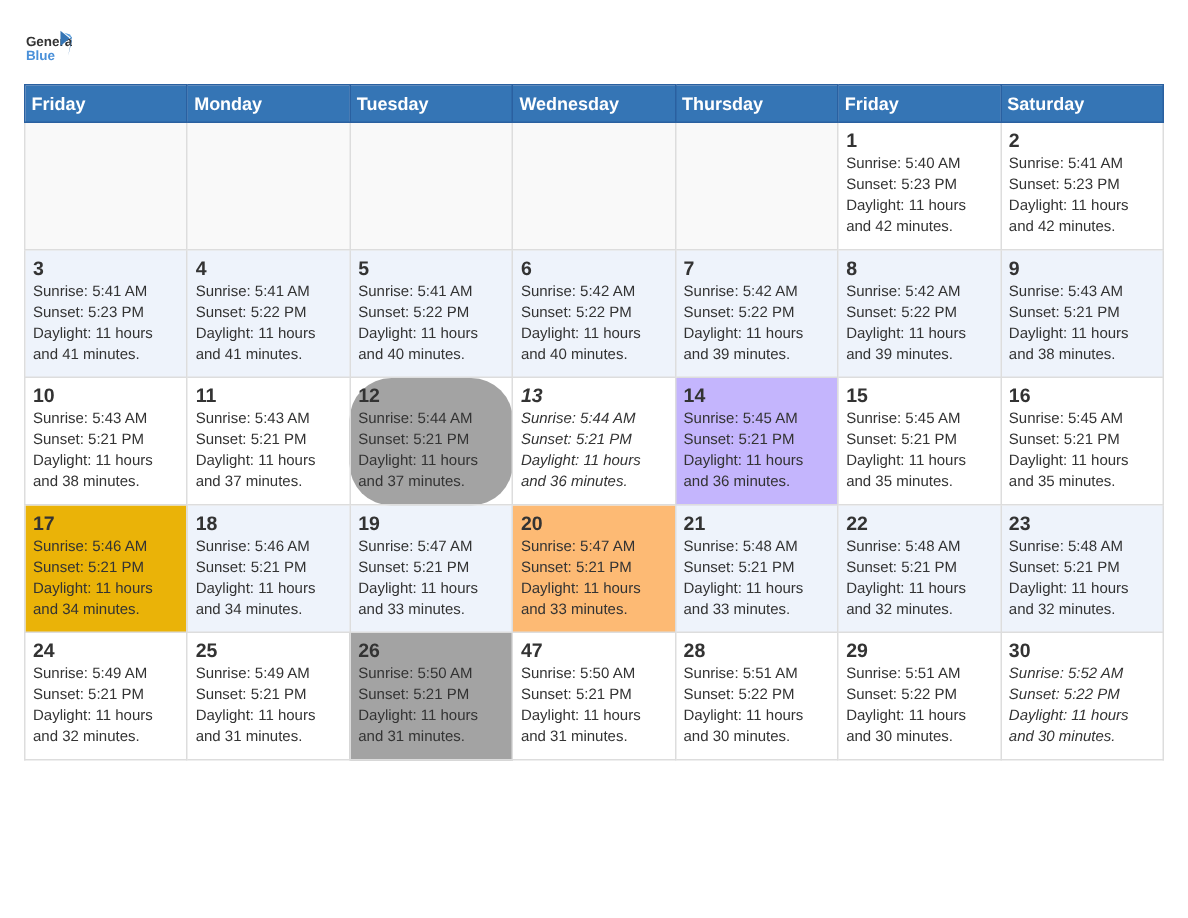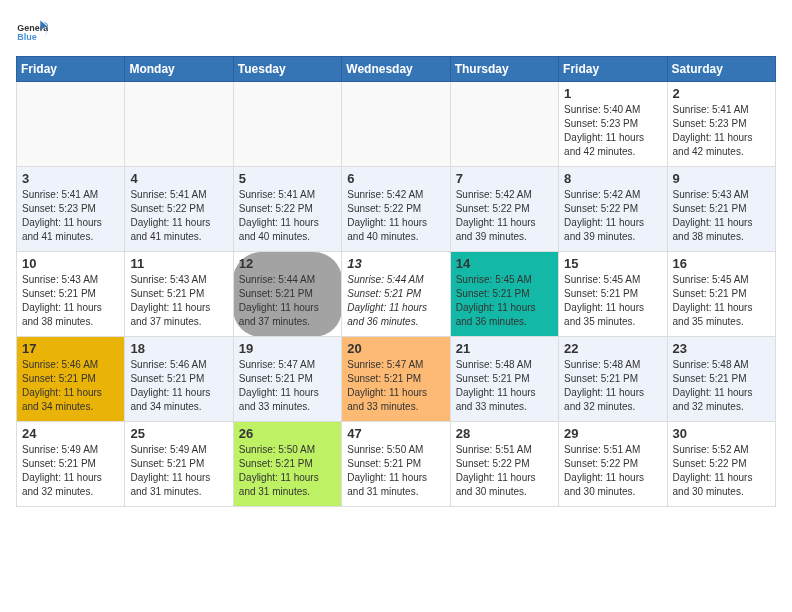--- a/index.html
+++ b/index.html
@@ -210,21 +210,21 @@
 Daylight: 11 hours
 and 37 minutes.</div>
         </td>
         <td style="background: rgb(255, 255, 255); font-style: italic;">
           <span class="day-number">13</span>
           <div class="day-info" style="white-space: pre-line;">Sunrise: 5:44 AM
 Sunset: 5:21 PM
 Daylight: 11 hours
 and 36 minutes.</div>
         </td>
-        <td style="background: #14b8a6;">
+        <td style="background: #c4b5fd;">
           <span class="day-number">14</span>
           <div class="day-info" style="white-space: pre-line;">Sunrise: 5:45 AM
 Sunset: 5:21 PM
 Daylight: 11 hours
 and 36 minutes.</div>
         </td>
         <td style="background: rgb(255, 255, 255);">
           <span class="day-number">15</span>
           <div class="day-info" style="white-space: pre-line;">Sunrise: 5:45 AM
 Sunset: 5:21 PM
@@ -298,21 +298,21 @@
 Daylight: 11 hours
 and 32 minutes.</div>
         </td>
         <td style="background: rgb(255, 255, 255); margin-left: 35px;">
           <span class="day-number">25</span>
           <div class="day-info" style="white-space: pre-line;">Sunrise: 5:49 AM
 Sunset: 5:21 PM
 Daylight: 11 hours
 and 31 minutes.</div>
         </td>
-        <td style="background: #bef264;">
+        <td style="background: #a3a3a3;">
           <span class="day-number">26</span>
           <div class="day-info" style="white-space: pre-line;">Sunrise: 5:50 AM
 Sunset: 5:21 PM
 Daylight: 11 hours
 and 31 minutes.</div>
         </td>
         <td style="background: rgb(255, 255, 255);">
           <span class="day-number">47</span>
           <div class="day-info" style="white-space: pre-line;">Sunrise: 5:50 AM
 Sunset: 5:21 PM
@@ -328,20 +328,20 @@
         </td>
         <td style="background: rgb(255, 255, 255);">
           <span class="day-number">29</span>
           <div class="day-info" style="white-space: pre-line;">Sunrise: 5:51 AM
 Sunset: 5:22 PM
 Daylight: 11 hours
 and 30 minutes.</div>
         </td>
         <td style="background: rgb(255, 255, 255);">
           <span class="day-number">30</span>
-          <div class="day-info" style="white-space: pre-line;">Sunrise: 5:52 AM
+          <div class="day-info" style="white-space: pre-line; font-style: italic;">Sunrise: 5:52 AM
 Sunset: 5:22 PM
 Daylight: 11 hours
 and 30 minutes.</div>
         </td>
       </tr>
     </tbody>
 </table>
 
 </body></html>

